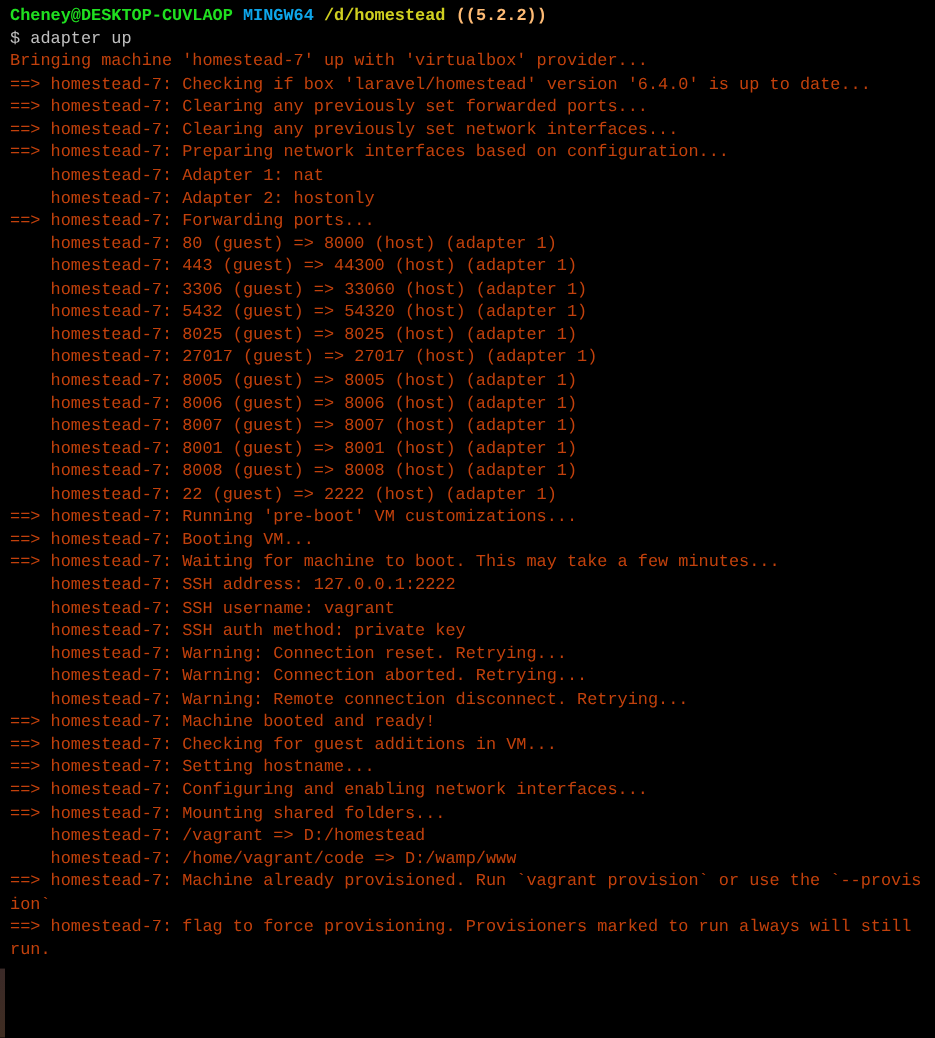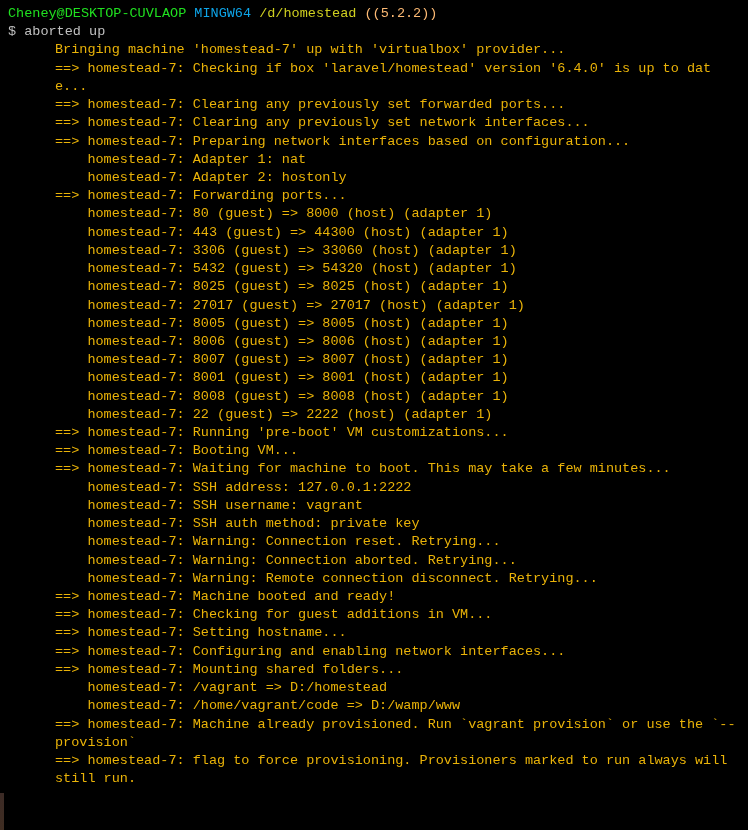--- a/index.html
+++ b/index.html
@@ -20,38 +20,38 @@
     background: #000;
     position: relative;
     z-index: 1;
   }
   .user { color: #20e020; }
   .host { color: #0ea5e9; }
   .path { color: #d0d020; margin-top: 48px; }
   .branch { color: #fdba74; }
   .prompt { color: #c0c0c0; }
   .cmd { color: #c0c0c0; }
-  .output { color: #eab308; margin-left: 47px; }
-  .bold { font-weight: normal; }
+  .output { color: #c2410c; }
+  .bold { font-weight: bold; }
   .edge {
     position: absolute;
     left: 0; top: 0; bottom: 0;
     width: 4px;
     background: linear-gradient(#2a3a6a, #4a3a3a, #3a2a5a, #5a4030);
     opacity: 0.7;
     z-index: 0;
   }
 </style>
 </head>
 <body>
 
 <div class="edge"></div>
 
 <div class="terminal"><span class="user bold">Cheney@DESKTOP-CUVLAOP</span> <span class="host bold">MINGW64</span> <span class="path bold">/d/homestead</span> <span class="branch bold">((5.2.2))</span>
-<span class="prompt">$</span> <span class="cmd">aborted up</span>
+<span class="prompt">$</span> <span class="cmd">adapter up</span>
 <div class="output" id="output-block">Bringing machine 'homestead-7' up with 'virtualbox' provider...
 ==&gt; homestead-7: Checking if box 'laravel/homestead' version '6.4.0' is up to date...
 ==&gt; homestead-7: Clearing any previously set forwarded ports...
 ==&gt; homestead-7: Clearing any previously set network interfaces...
 ==&gt; homestead-7: Preparing network interfaces based on configuration...
     homestead-7: Adapter 1: nat
     homestead-7: Adapter 2: hostonly
 ==&gt; homestead-7: Forwarding ports...
     homestead-7: 80 (guest) =&gt; 8000 (host) (adapter 1)
     homestead-7: 443 (guest) =&gt; 44300 (host) (adapter 1)

